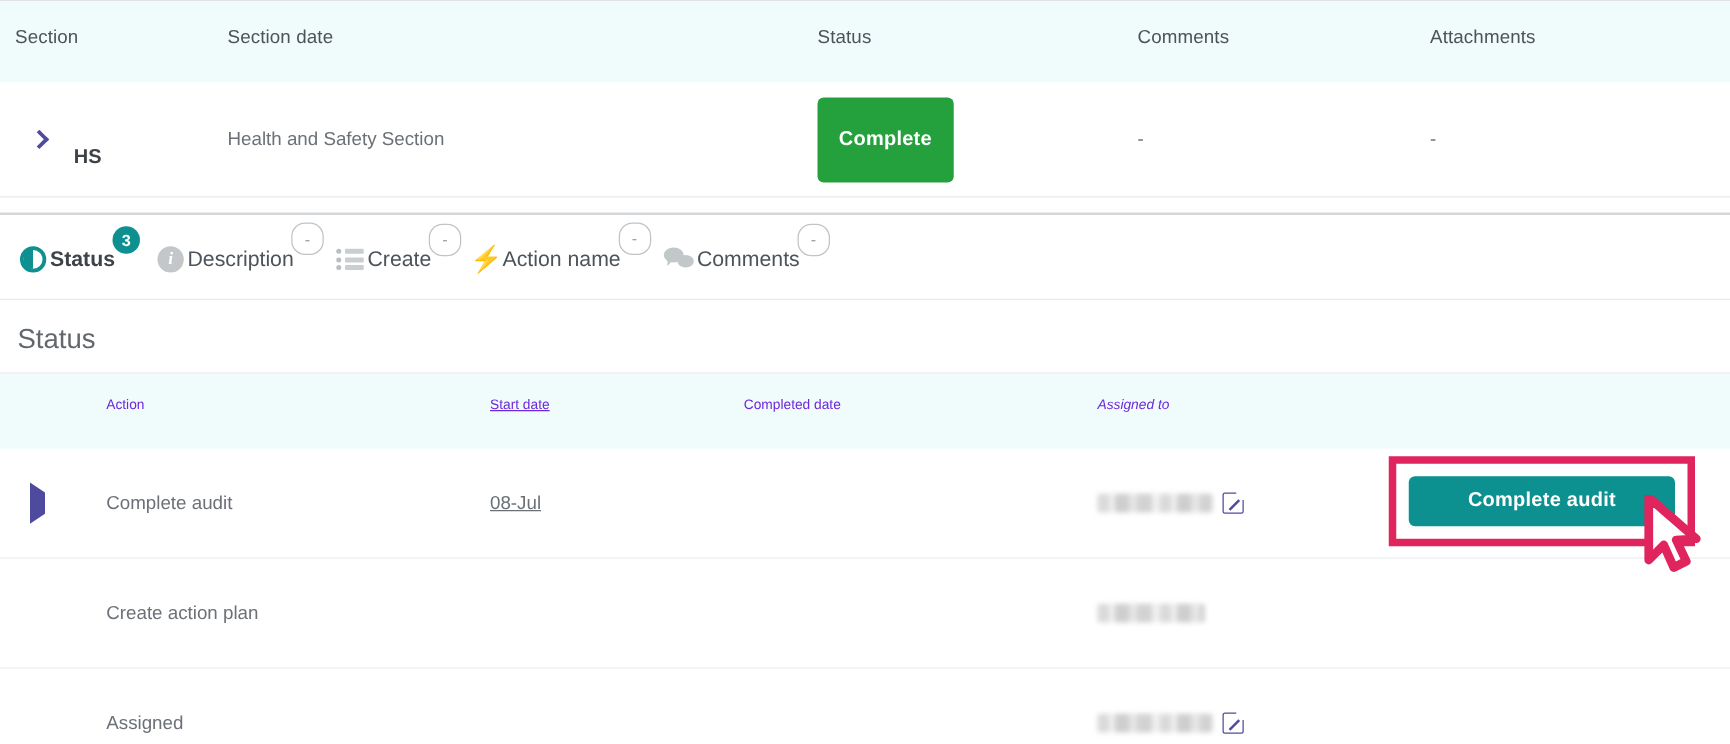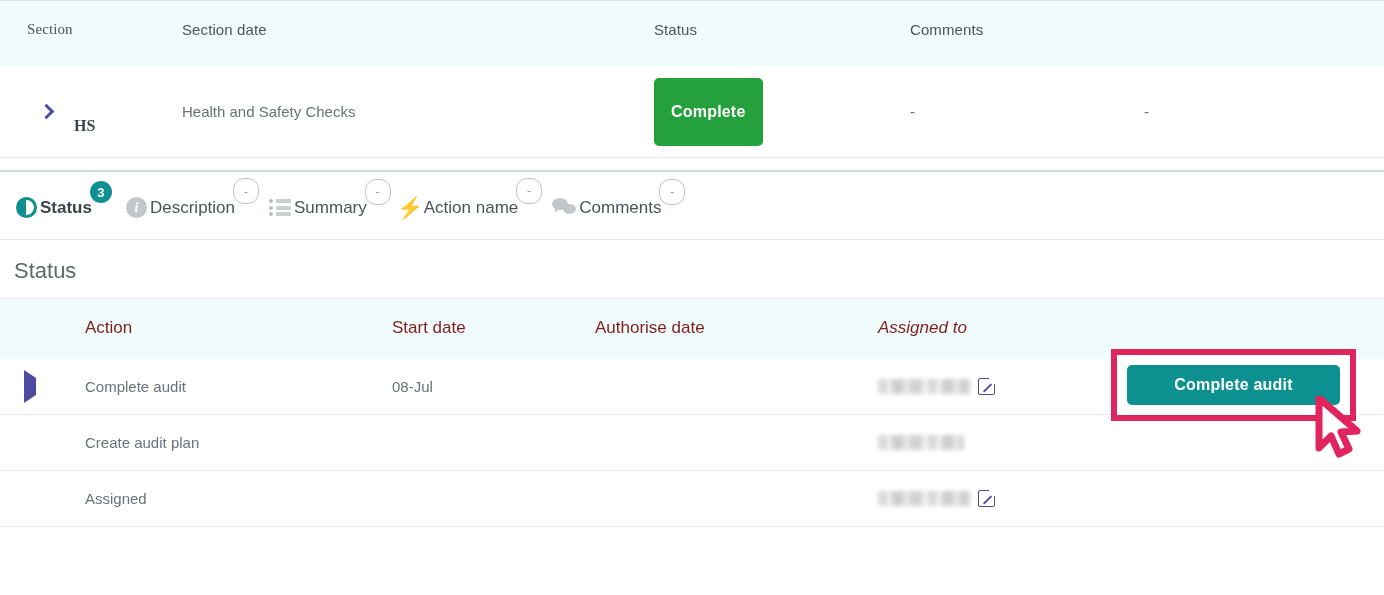--- a/index.html
+++ b/index.html
@@ -20,21 +20,21 @@
     align-items: flex-start;
     background: #f0fcfc;
     height: 65px;
     padding-top: 20px;
   }
   .sec-head > div {
     font-size: 15px;
     color: #4c535a;
     letter-spacing: .1px;
   }
-  .c-section      { width: 182px; padding-left: 27px; font-family: Liberation Serif, serif; }
+  .c-section      { width: 182px; padding-left: 12px; }
   .c-secname      { width: 472px; }
   .c-status       { width: 256px; }
   .c-comments     { width: 234px; }
   .c-attach       { flex: 1; }
 
   .sec-row {
     display: flex;
     align-items: center;
     height: 92px;
     background: #ffffff;
@@ -154,31 +154,31 @@
     padding: 18px 0 14px 14px;
   }
   .status-table { width: 100%; border-top: 1px solid #e6eaed; }
   .st-head {
     display: flex;
     align-items: flex-start;
     background: #f0fcfc;
     height: 60px;
     padding-top: 19px;
   }
-  .st-head > div { font-size: 17px; color: #7f1d1d; }
+  .st-head > div { font-size: 11px; color: #6d28d9; }
   .k-arrow  { width: 85px; }
   .k-action { width: 307px; }
-  .k-start  { width: 203px; }
+  .k-start  { width: 203px; text-decoration: underline; }
   .k-done   { width: 283px; }
   .k-assign { flex: 1; font-style: italic; }
 
   .st-row {
     display: flex;
     align-items: center;
-    height: 56px;
+    height: 88px;
     border-bottom: 1px solid #e6eaed;
     background: #ffffff;
   }
   .st-row > div { font-size: 15px; color: #6b7177; }
   .tri {
     width: 0; height: 0;
     border-left: 12px solid #4e4b9e;
     border-top: 8px solid transparent;
     border-bottom: 8px solid transparent;
     margin-left: 24px;
@@ -260,28 +260,29 @@
 <body>
 
 <div class="page">
 
   <div class="sections-table">
     <div class="sec-head">
       <div class="c-section">Section</div>
       <div class="c-secname">Section date</div>
       <div class="c-status">Status</div>
       <div class="c-comments">Comments</div>
+      <div class="c-attach">Attachments</div>
     </div>
 
     <div class="sec-row">
       <div class="c-section chevron-cell">
         <span class="chev"></span>
         <span class="sec-code">HS</span>
       </div>
-      <div class="c-secname sec-name">Health and Safety Checks</div>
+      <div class="c-secname sec-name">Health and Safety Section</div>
       <div class="c-status">
         <span class="badge-complete">Complete</span>
       </div>
       <div class="c-comments dash-cell">-</div>
       <div class="c-attach dash-cell">-</div>
     </div>
   </div>
 
   <div class="tabs-wrap">
 
@@ -311,21 +312,21 @@
           <span class="lrow">
               <span class="ldot"></span>
               <span class="lbar"></span>
             </span>
           <span class="lrow">
               <span class="ldot"></span>
               <span class="lbar"></span>
             </span>
         </span>
       </span>
-      <span class="tab-label">Summary</span>
+      <span class="tab-label">Create</span>
       <span class="tab-badge empty">-</span>
     </div>
 
     <div class="tab">
       <span class="tab-icon ic-bolt">⚡</span>
       <span class="tab-label">Action name</span>
       <span class="tab-badge empty">-</span>
     </div>
 
     <div class="tab">
@@ -341,21 +342,21 @@
     </div>
   </div>
 
   <div class="status-title">Status</div>
 
   <div class="status-table">
     <div class="st-head">
       <div class="k-arrow"></div>
       <div class="k-action">Action</div>
       <div class="k-start">Start date</div>
-      <div class="k-done">Authorise date</div>
+      <div class="k-done">Completed date</div>
       <div class="k-assign">Assigned to</div>
     </div>
 
     <div class="st-row">
       <div class="k-arrow">
         <span class="tri"></span>
       </div>
       <div class="k-action cell-action">Complete audit</div>
       <div class="k-start cell-date">08-Jul</div>
       <div class="k-done cell-date"></div>
@@ -364,21 +365,21 @@
         <span class="edit-icon"></span>
       </div>
       <div class="action-cell">
         <div class="hl-box"></div>
         <button class="btn-complete-audit">Complete audit</button>
       </div>
     </div>
 
     <div class="st-row">
       <div class="k-arrow"></div>
-      <div class="k-action cell-action">Create audit plan</div>
+      <div class="k-action cell-action">Create action plan</div>
       <div class="k-start cell-date"></div>
       <div class="k-done cell-date"></div>
       <div class="k-assign assign-cell">
         <span class="redacted" style="width:86px"></span>
       </div>
       <div class="action-cell"></div>
     </div>
 
     <div class="st-row">
       <div class="k-arrow"></div>

